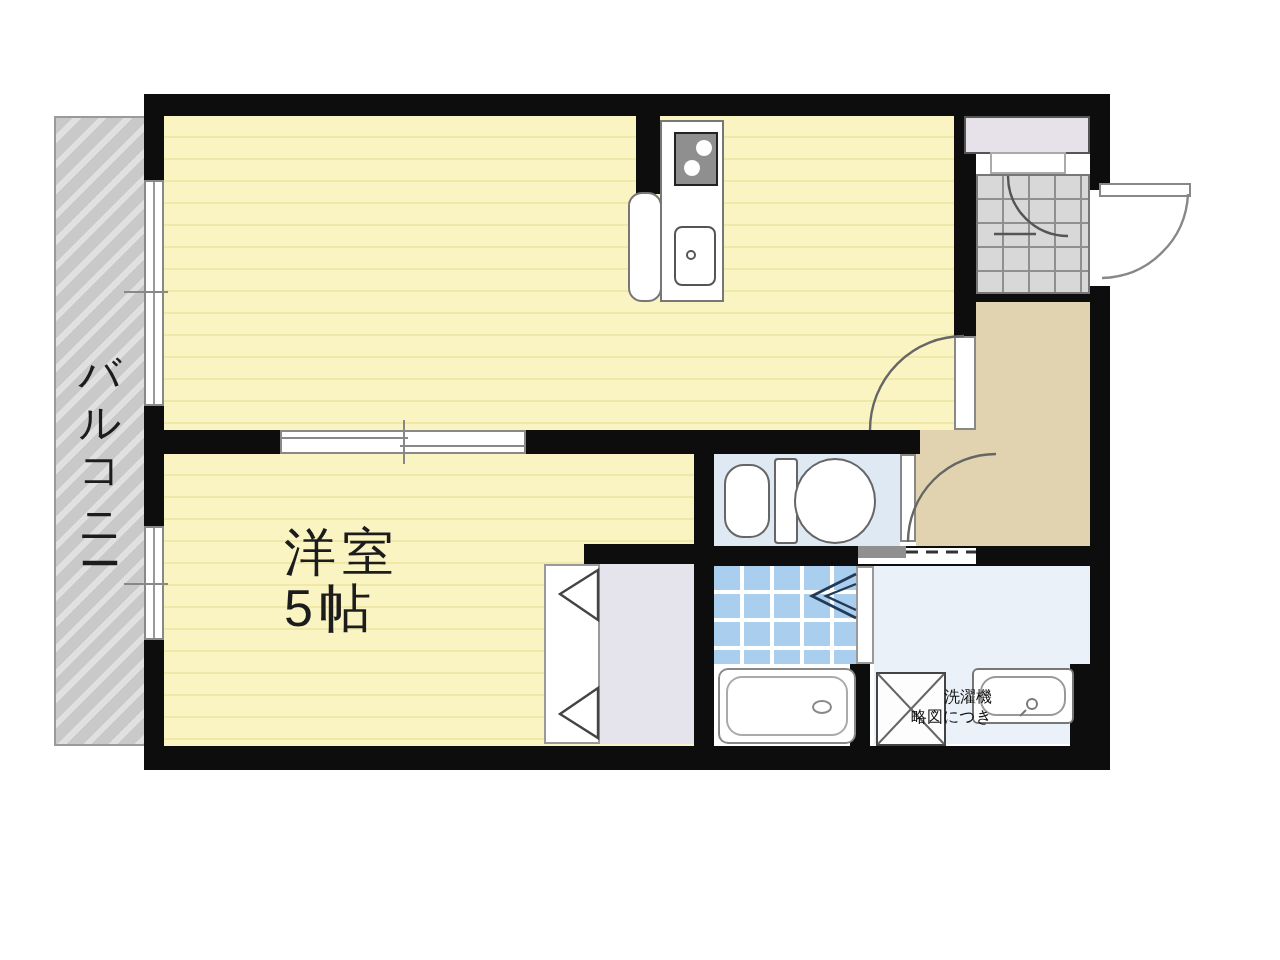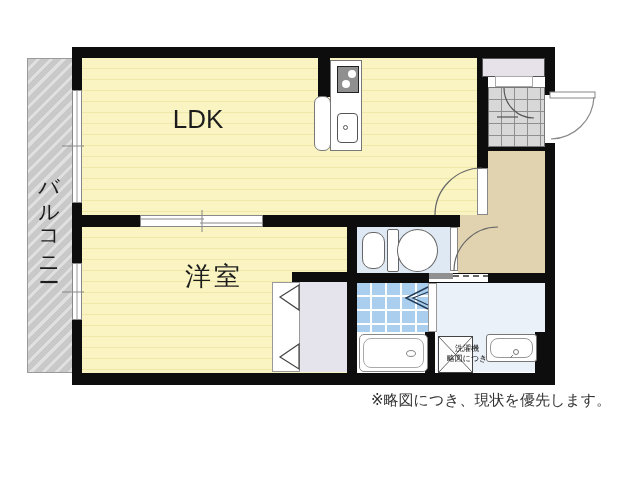--- a/index.html
+++ b/index.html
@@ -127,29 +127,28 @@
     <line x1="62" y1="292" x2="84" y2="292" stroke="#888" stroke-width="1"></line>
     <line x1="141" y1="219" x2="204" y2="219" stroke="#888" stroke-width="1"></line>
     <line x1="200" y1="223" x2="262" y2="223" stroke="#888" stroke-width="1"></line>
     <line x1="202" y1="210" x2="202" y2="232" stroke="#888" stroke-width="1"></line>
 
     <circle cx="516" cy="352" r="2.5" fill="none" stroke="#777" stroke-width="1"></circle>
     <line x1="513" y1="355" x2="510" y2="358" stroke="#777" stroke-width="1"></line>
   </svg>
 
   <div class="abs label" style="left:118px;top:106px;width:160px;text-align:center;font-size:26px;line-height:27px;">
-    <div>LDK</div>
   </div>
 
-  <div class="abs label" style="left:142px;top:262px;font-size:26px;line-height:28px;letter-spacing:3px;margin-left:43px;">
+  <div class="abs label" style="left:142px;top:262px;font-size:26px;line-height:28px;letter-spacing:3px;">
     <div>洋室</div>
+    <div>5帖</div>
   </div>
 
   <div class="abs label vtext" style="left:35px;top:163px;font-size:21px;letter-spacing:3px;">バルコニー</div>
 
-  <div class="abs" style="left:438px;top:344px;width:58px;text-align:center;font-size:8px;line-height:10px;color:#111;">
+  <div class="abs" style="left:438px;top:344px;width:58px;text-align:right;font-size:8px;line-height:10px;color:#111;">
     <div>洗濯機</div>
     <div>略図につき</div>
   </div>
 
-  <div class="abs" style="left:371px;top:391px;font-size:15px;color:#333;">※略図につき、現状を優先します。</div>
 
 </div>
 
 </body></html>

